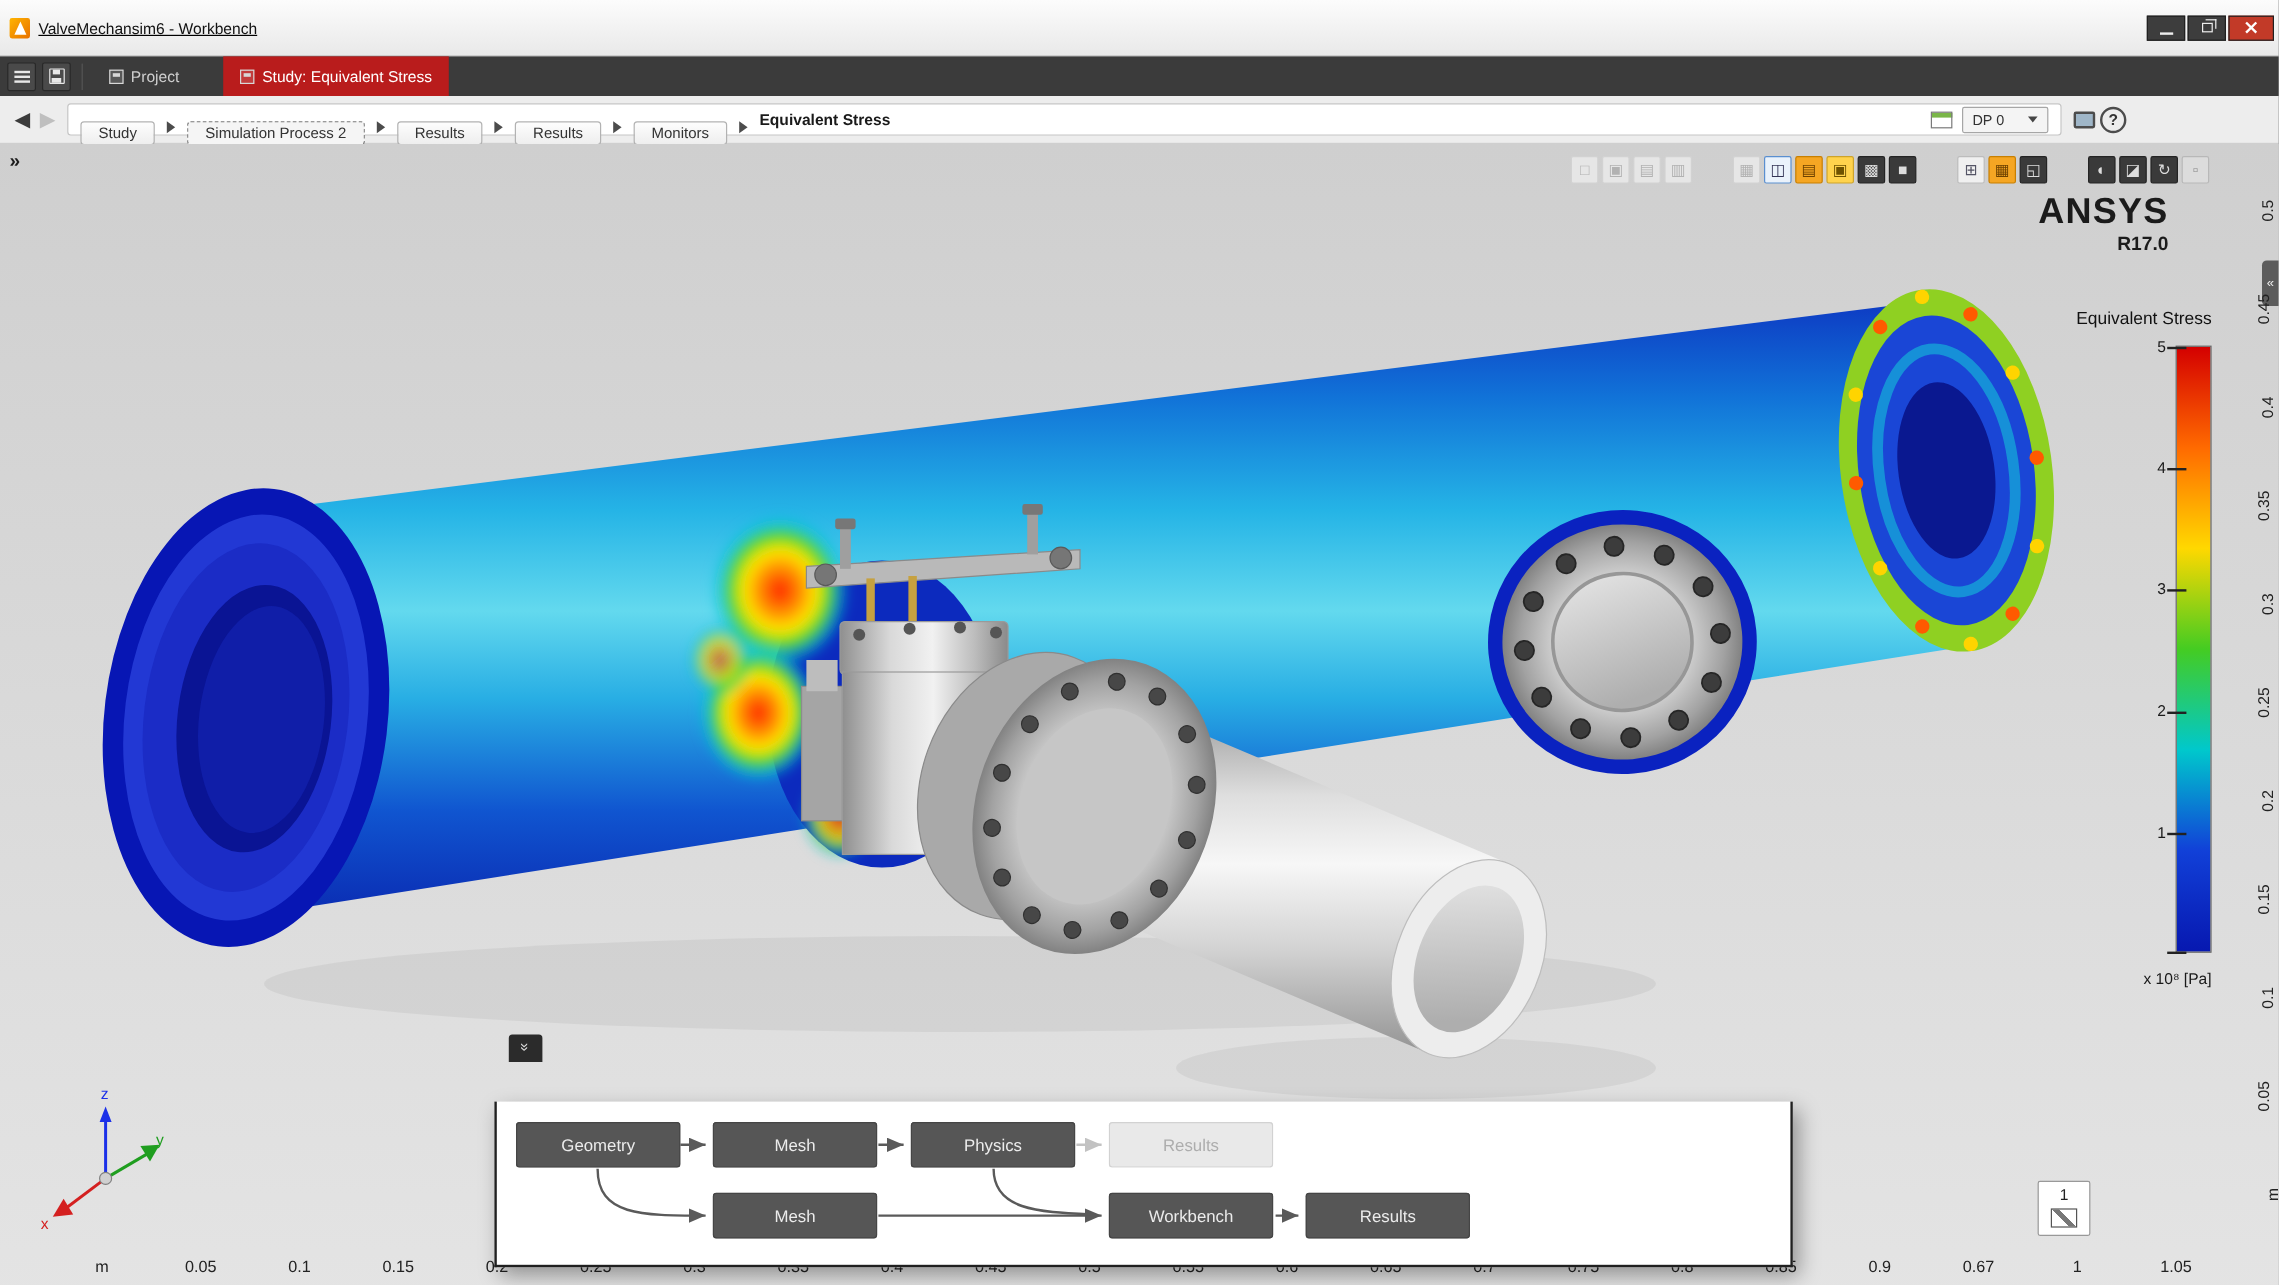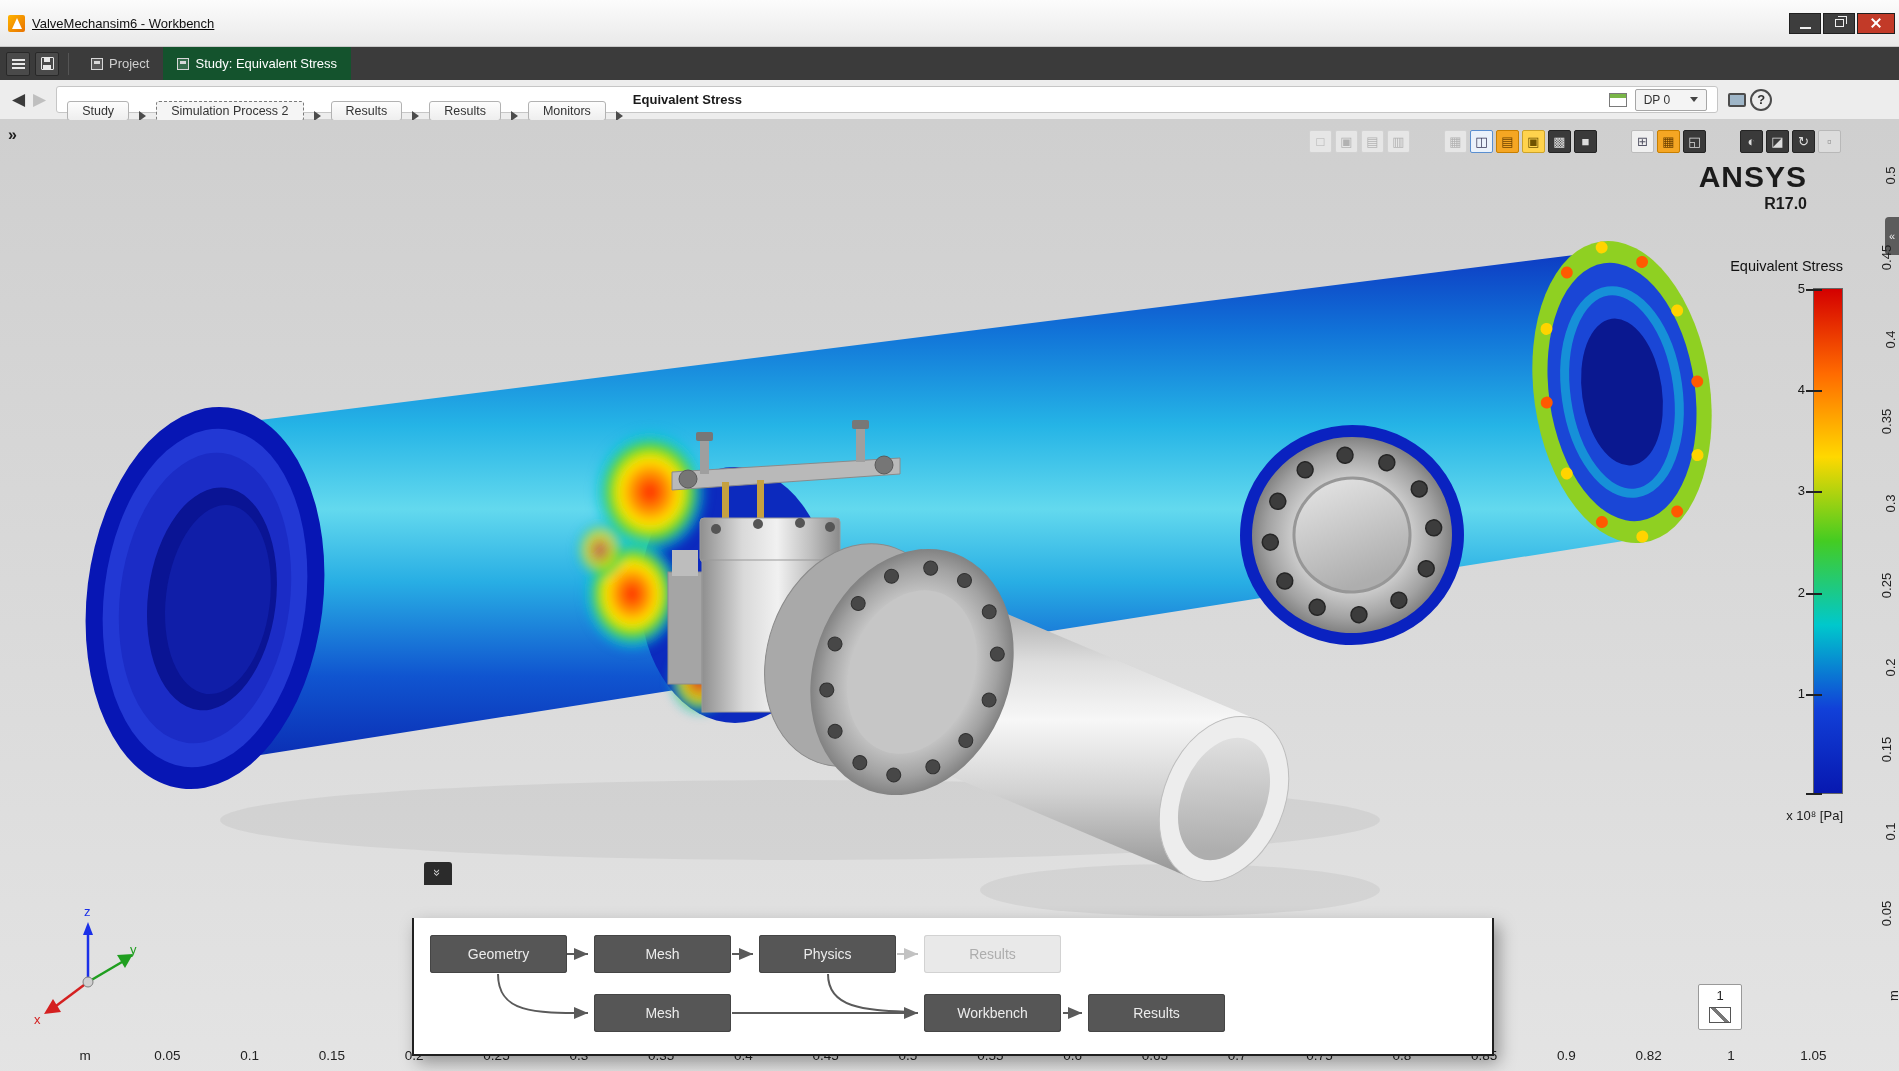--- a/index.html
+++ b/index.html
@@ -36,21 +36,21 @@
   .icon-box { width: 24px; height: 24px; background: #4a4a4a; border: 1px solid #282828; border-radius: 2px;
     display: flex; align-items: center; justify-content: center; margin-right: 5px; }
   .menu-glyph { width: 13px; height: 2px; background: #e8e8e8; box-shadow: 0 4px 0 #e8e8e8, 0 8px 0 #e8e8e8; margin-bottom: 8px; }
   .save-glyph { width: 13px; height: 13px; border: 1.5px solid #e8e8e8; border-radius: 1px; position: relative; }
   .save-glyph::before { content:""; position:absolute; left:2px; top:0; width:6px; height:4px; background:#e8e8e8; }
   .save-glyph::after  { content:""; position:absolute; left:1px; bottom:0; width:8px; height:4px; background:#e8e8e8; }
   .mb-sep { width: 1px; height: 22px; background: #555; margin: 0 8px 0 4px; }
   .mb-tab { height: 33px; display: flex; align-items: center; gap: 6px; padding: 0 14px; font-size: 13px; color: #cfcfcf; }
   .mb-tab .tab-glyph { width: 12px; height: 12px; border: 1px solid #d8d8d8; background: rgba(255,255,255,.15); position: relative; }
   .mb-tab .tab-glyph::after { content:""; position:absolute; left:2px; top:2px; width:6px; height:3px; background:#d8d8d8; }
-  .mb-tab.active { background: #14532d; color: #fff; }
+  .mb-tab.active { background: #b91c1c; color: #fff; margin-left: 23px; }
 
   
   .crumbbar { height: 40px; background: #ededed; border-bottom: 1px solid #cfcfcf; display: flex; align-items: center; padding: 0 8px; }
   .nav-arrow { font-size: 17px; margin: 0 4px; line-height: 1; }
   .nav-back { color: #3b3b3b; } .nav-fwd { color: #bfbfbf; margin-right: 10px; }
   .crumb-field { flex: 0 0 auto; width: 1662px; height: 27px; background: #fff; border: 1px solid #c6c6c6;
     border-radius: 3px; display: flex; align-items: center; padding: 0 10px; }
   .crumb { border: 1px solid #b2b2b2; border-radius: 3px; background: linear-gradient(#fdfdfd,#eee);
     font-size: 12.5px; color: #333; padding: 2px 14px; white-space: nowrap; }
   .crumb.selected { border: 1px dashed #7a7a7a; background: #f5f5f5; }
@@ -159,21 +159,21 @@
   <div class="mb-tab active">
     <span class="tab-glyph"></span>
     <span>Study: Equivalent Stress</span>
   </div>
 </div>
 
 <div class="crumbbar">
   <span class="nav-arrow nav-back">◀</span>
   <span class="nav-arrow nav-fwd">▶</span>
   <div class="crumb-field">
-    <span id="crumbs" style="display:flex;align-items:flex-end;margin-top:22px;">
+    <span id="crumbs" style="display:flex;align-items:flex-start;margin-top:22px;">
         <span class="crumb">Study</span>
         <span class="crumb-sep"></span>
         <span class="crumb selected">Simulation Process 2</span>
         <span class="crumb-sep"></span>
         <span class="crumb">Results</span>
         <span class="crumb-sep"></span>
         <span class="crumb">Results</span>
         <span class="crumb-sep"></span>
         <span class="crumb">Monitors</span>
         <span class="crumb-sep"></span>
@@ -445,21 +445,21 @@
       <span class="hr-label" style="left: 825.7px;">0.45</span>
       <span class="hr-label" style="left: 908px;">0.5</span>
       <span class="hr-label" style="left: 990.3px;">0.55</span>
       <span class="hr-label" style="left: 1072.6px;">0.6</span>
       <span class="hr-label" style="left: 1154.9px;">0.65</span>
       <span class="hr-label" style="left: 1237.2px;">0.7</span>
       <span class="hr-label" style="left: 1319.5px;">0.75</span>
       <span class="hr-label" style="left: 1401.8px;">0.8</span>
       <span class="hr-label" style="left: 1484.1px;">0.85</span>
       <span class="hr-label" style="left: 1566.4px;">0.9</span>
-      <span class="hr-label" style="left: 1648.7px;">0.82</span>
+      <span class="hr-label" style="left: 1648.7px;">0.67</span>
       <span class="hr-label" style="left: 1731px;">1</span>
       <span class="hr-label" style="left: 1813.3px;">1.05</span>
     </div>
   <div class="vruler" id="vruler">
       <span class="vr-label" style="top: 48px;">0.5</span>
       <span class="vr-label" style="top: 130px;">0.45</span>
       <span class="vr-label" style="top: 212px;">0.4</span>
       <span class="vr-label" style="top: 294px;">0.35</span>
       <span class="vr-label" style="top: 376px;">0.3</span>
       <span class="vr-label" style="top: 458px;">0.25</span>

